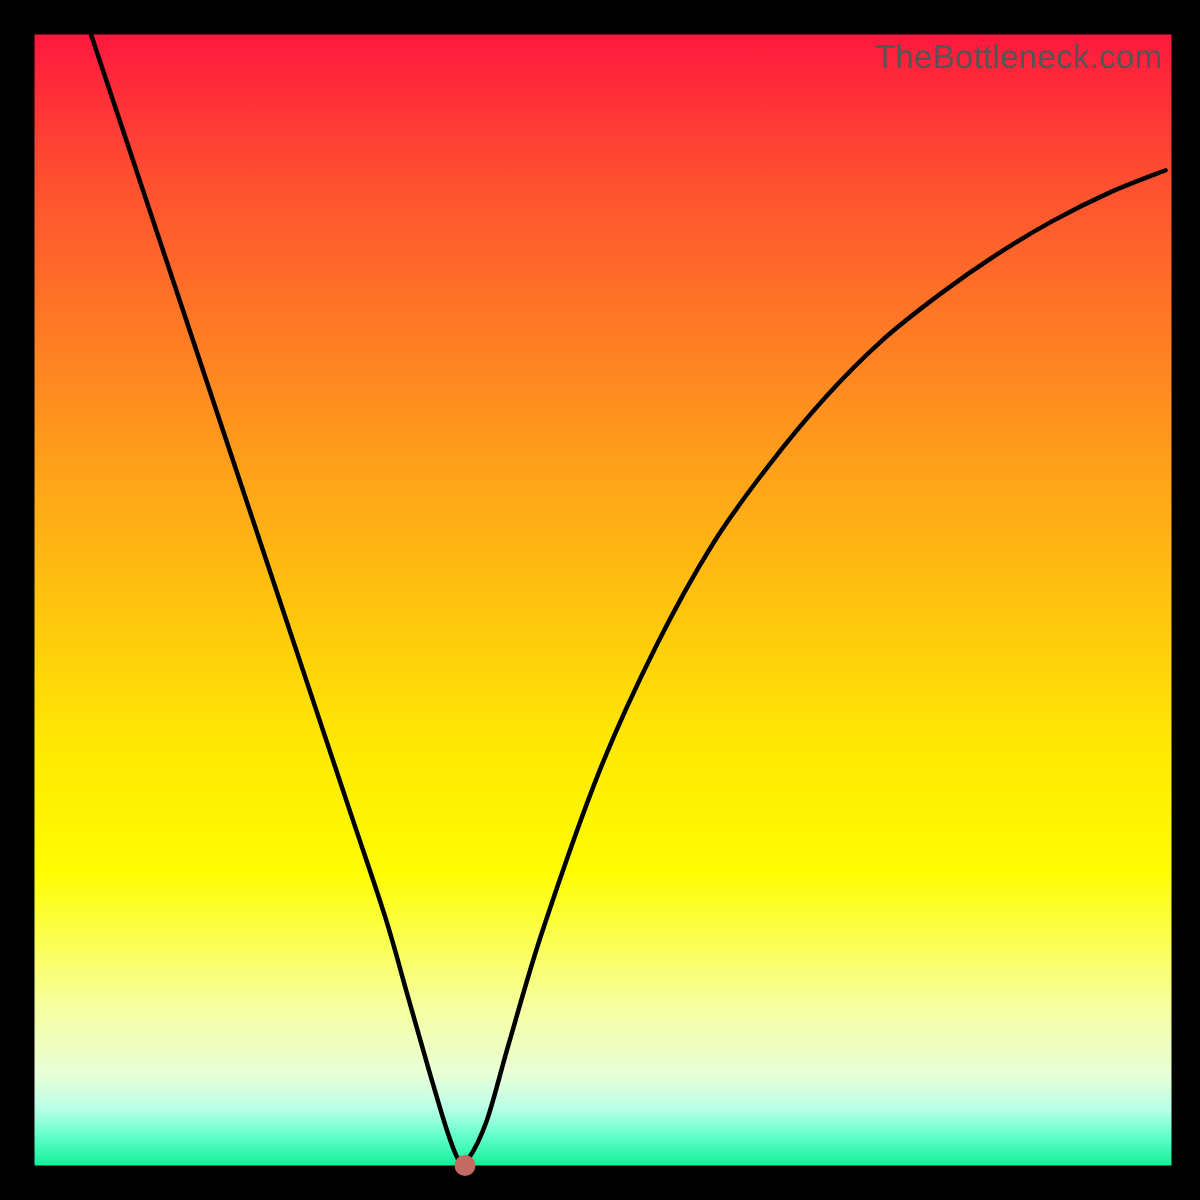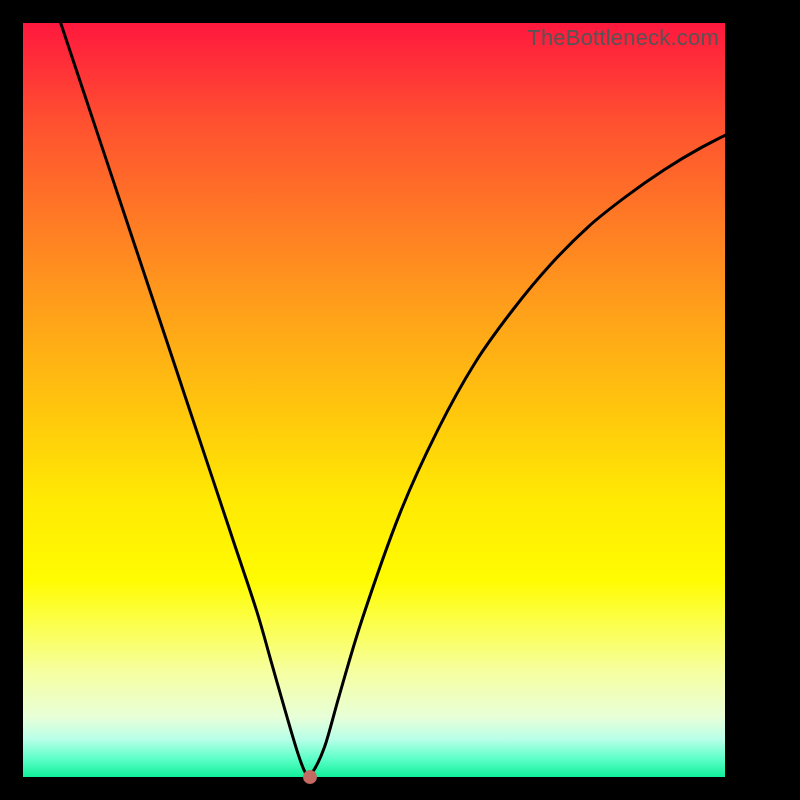--- a/index.html
+++ b/index.html
@@ -7,21 +7,21 @@
   .frame {
     position: relative;
     width: 800px;
     height: 800px;
     background: #000000;
   }
   .plot-area {
     position: absolute;
     left: 23px;
     top: 23px;
-    width: 702px;
+    width: 758px;
     height: 754px;
     background: linear-gradient(to bottom,
       #ff183e 0%,
       #ff5030 13%,
       #ff7a25 26%,
       #ffa319 39%,
       #ffc80c 52%,
       #ffe903 63%,
       #fffc02 74%,
       #fbff50 80%,

